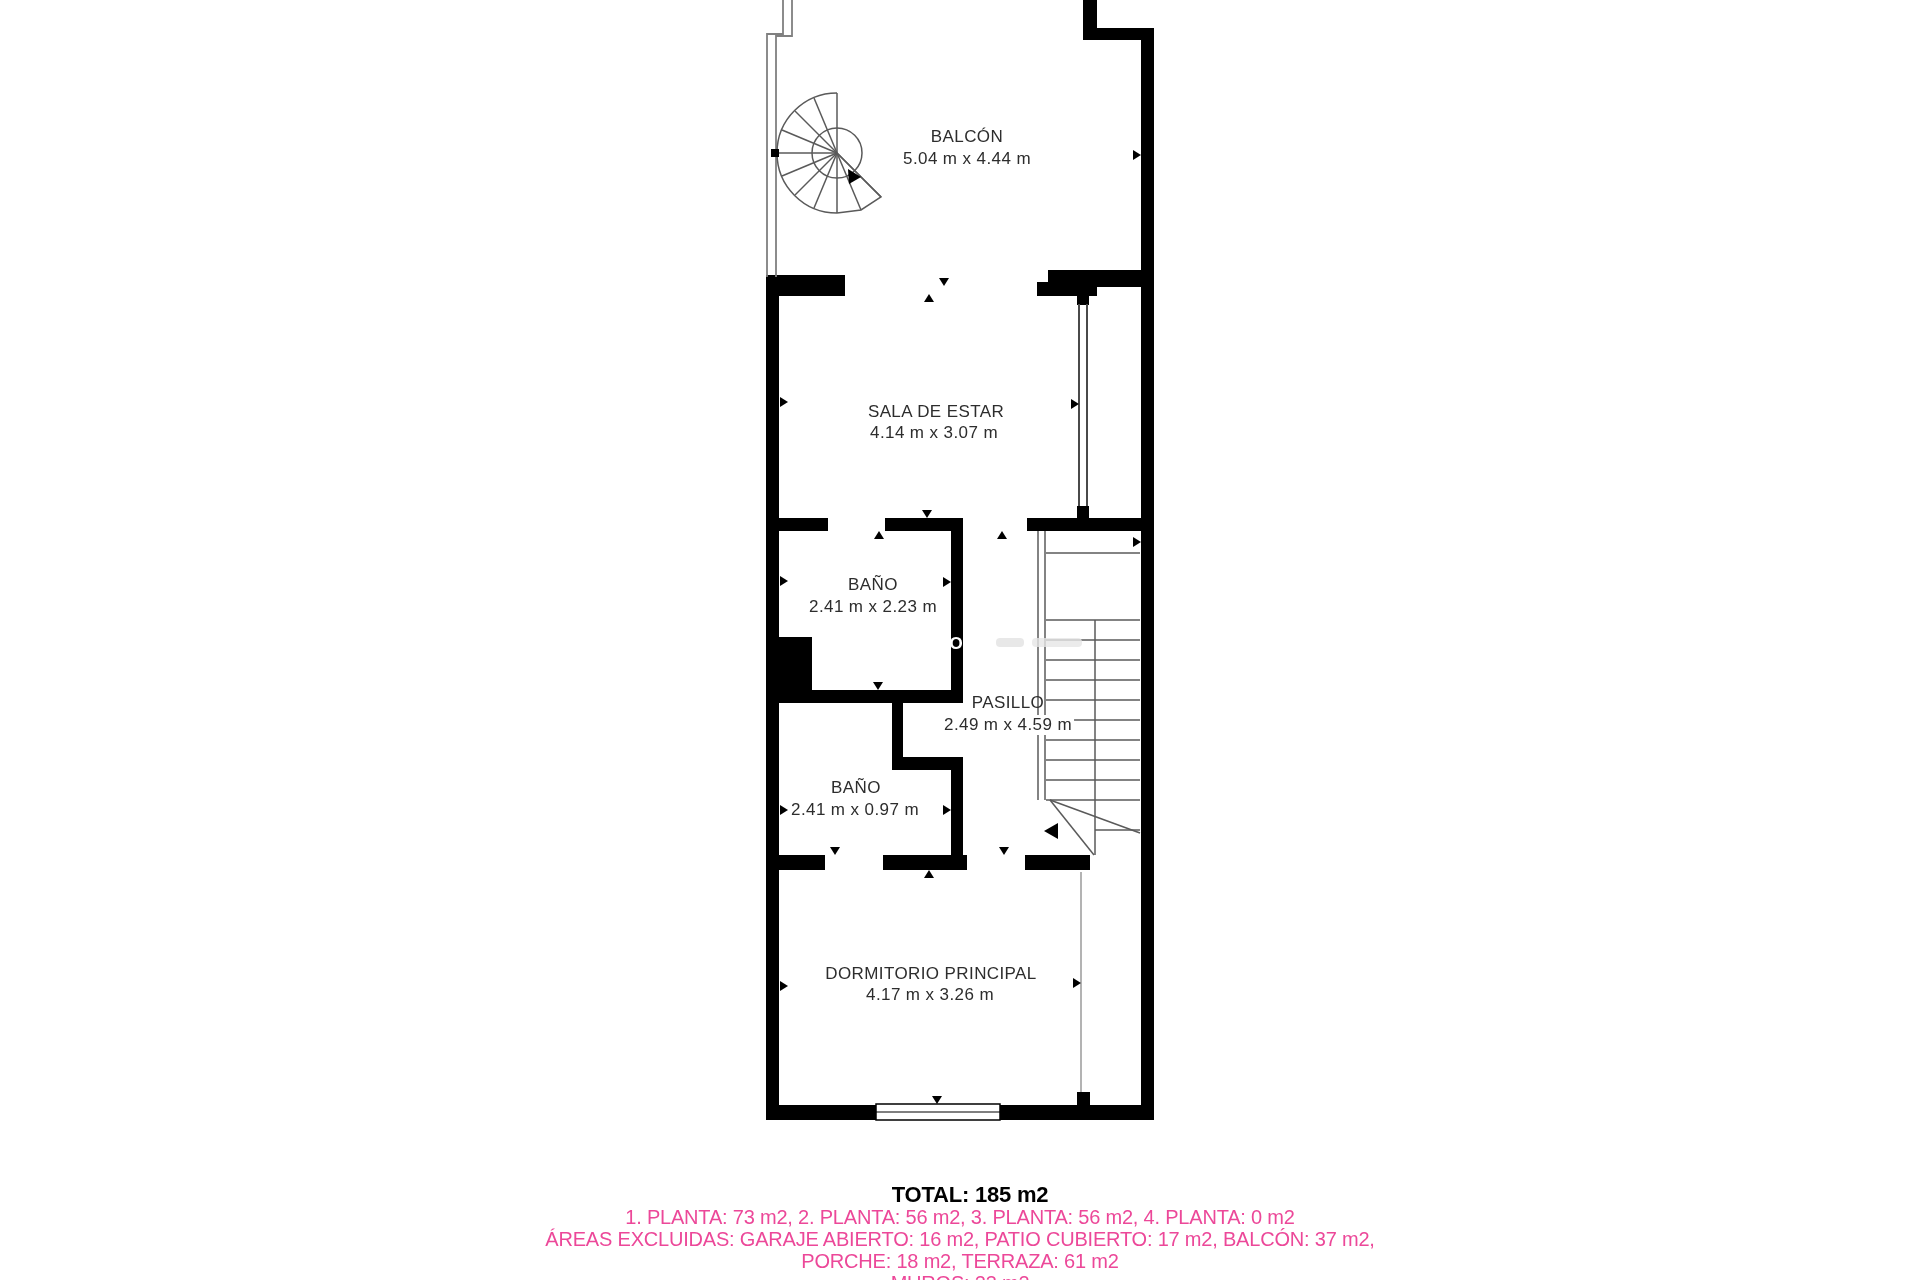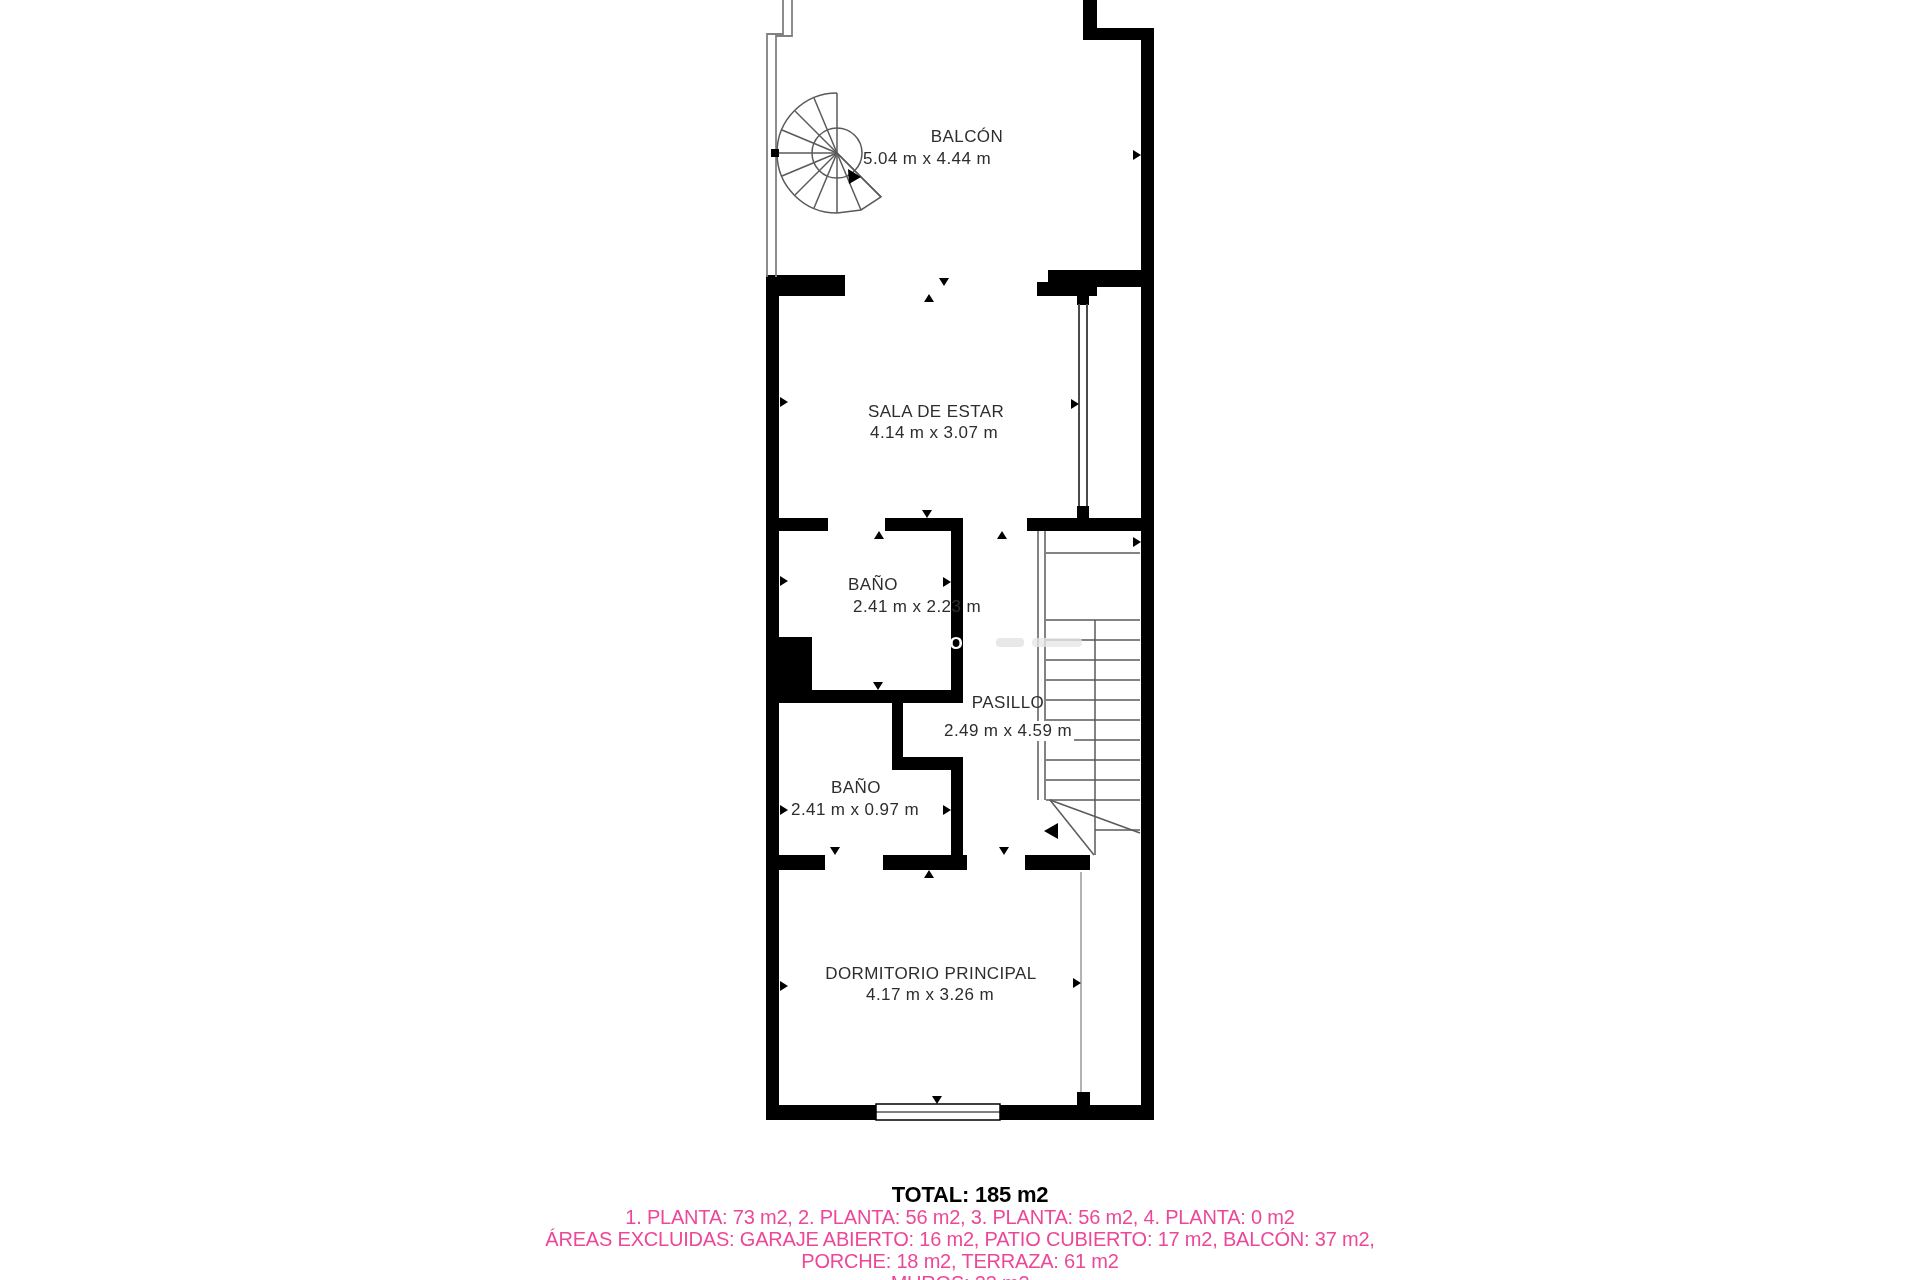--- a/index.html
+++ b/index.html
@@ -2,21 +2,21 @@
 <html><head>
 <meta charset="utf-8">
 <style>
   html,body{margin:0;padding:0;background:#ffffff;}
   .screen{position:relative;width:1920px;height:1280px;background:#ffffff;overflow:hidden;
           font-family:"Liberation Sans", sans-serif;}
   .plan-svg{position:absolute;left:0;top:0;}
   .rl{position:absolute;transform:translate(-50%,-50%);text-align:right;white-space:nowrap;
       font-size:17px;color:#2d2d2d;letter-spacing:.4px;}
   .rl.dim{font-size:17px;}
-  .rl.onstairs{background:#ffffff;padding:0 2px;margin-top:6px;}
+  .rl.onstairs{background:#ffffff;padding:0 2px;}
   .sum{position:absolute;left:0;width:100%;text-align:center;white-space:nowrap;
        font-size:20px;color:#ec4899;letter-spacing:-0.2px;line-height:21px;}
   .sum.total{font-weight:bold;font-size:22px;color:#000;padding-left:10px;}
 </style>
 </head>
 <body>
 
 <div class="screen">
 
   <svg class="plan-svg" width="1920" height="1280" viewBox="0 0 1920 1280">
@@ -124,27 +124,27 @@
     </g>
 
     <g>
       <text x="956" y="649" text-anchor="middle" fill="#ffffff" font-size="17" font-weight="bold" font-family="Liberation Sans, sans-serif">O</text>
       <rect x="996" y="638" width="28" height="9" rx="4" fill="#e2e2e2" opacity="0.8"></rect>
       <rect x="1032" y="638" width="50" height="9" rx="4" fill="#e6e6e6" opacity="0.8"></rect>
     </g>
   </svg>
 
   <div class="rl" style="left:967px;top:137px;">BALCÓN</div>
-  <div class="rl dim" style="left:927px;top:159px;">5.04 m x 4.44 m</div>
+  <div class="rl dim" style="left:967px;top:159px;">5.04 m x 4.44 m</div>
 
   <div class="rl" style="left:936px;top:412px;">SALA DE ESTAR</div>
   <div class="rl dim" style="left:934px;top:433px;">4.14 m x 3.07 m</div>
 
   <div class="rl" style="left:873px;top:585px;">BAÑO</div>
-  <div class="rl dim" style="left:917px;top:607px;">2.41 m x 2.23 m</div>
+  <div class="rl dim" style="left:873px;top:607px;">2.41 m x 2.23 m</div>
 
   <div class="rl" style="left:1008px;top:703px;">PASILLO</div>
   <div class="rl dim onstairs" style="left:1008px;top:725px;">2.49 m x 4.59 m</div>
 
   <div class="rl" style="left:856px;top:788px;">BAÑO</div>
   <div class="rl dim" style="left:855px;top:810px;">2.41 m x 0.97 m</div>
 
   <div class="rl" style="left:931px;top:974px;">DORMITORIO PRINCIPAL</div>
   <div class="rl dim" style="left:930px;top:995px;">4.17 m x 3.26 m</div>
 

